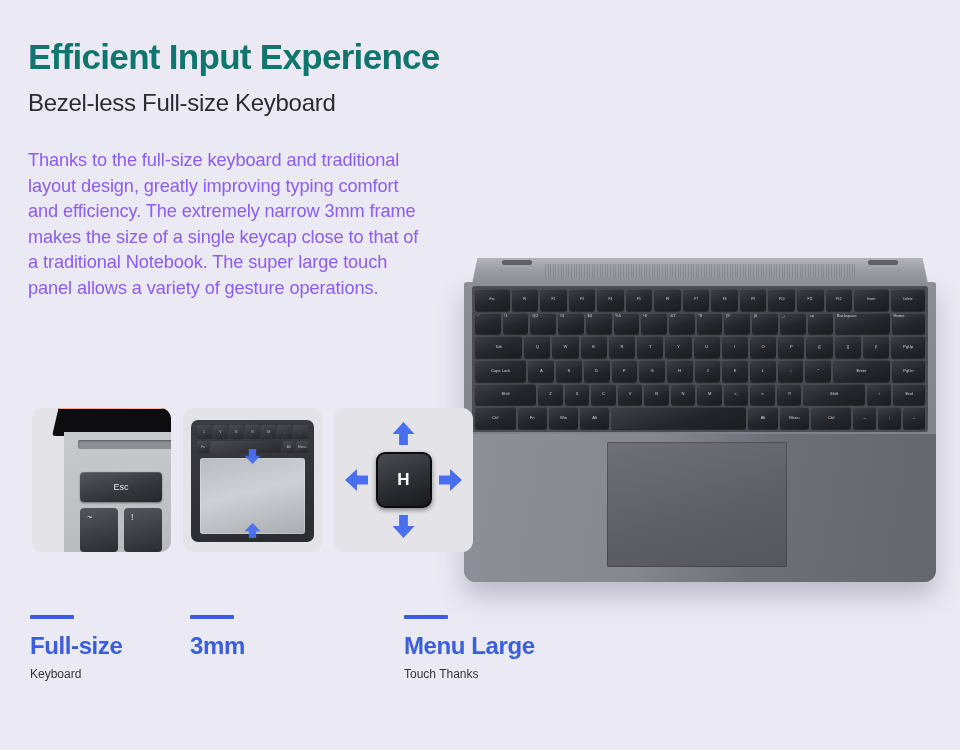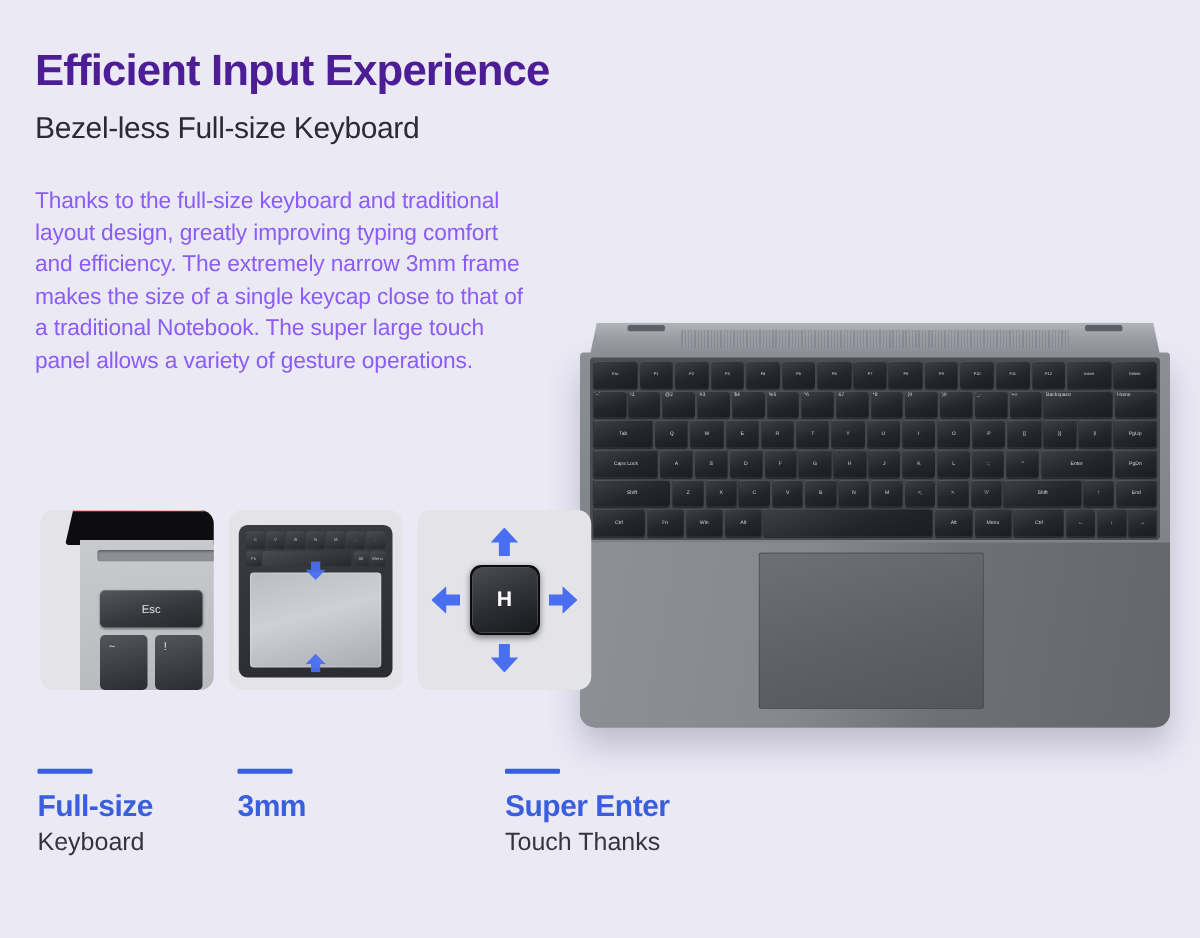--- a/index.html
+++ b/index.html
@@ -9,21 +9,21 @@
     font-family:"Liberation Sans", sans-serif;
     position:relative;
     overflow:hidden;
     -webkit-font-smoothing:antialiased;
   }
 
   
   .page-title {
     position:absolute; left:28px; top:37px;
     font-size:35px; font-weight:bold; letter-spacing:-0.7px;
-    color:#4c1d95;
+    color:#0f766e;
     text-align:right;
   }
   .page-subtitle {
     position:absolute; left:28px; top:89px;
     font-size:24px; font-weight:normal; letter-spacing:-0.3px;
     color:#2b2b33;
   }
   .body-copy {
     position:absolute; left:28px; top:148px; width:400px;
     font-size:18.2px; line-height:25.5px; color:#8b5cf6;
@@ -272,21 +272,21 @@
   .spec { position:absolute; top:0; }
   .spec:nth-child(1) { left:0; }
   .spec:nth-child(2) { left:160px; }
   .spec:nth-child(3) { left:374px; }
   .spec-rule { width:44px; height:4px; background:#3a5fdd; border-radius:1px; }
   .spec-value {
     margin-top:13px; font-size:24px; font-weight:bold; color:#3a5fdd;
     letter-spacing:-0.4px; white-space:nowrap;
   }
   .spec-label {
-    margin-top:5px; font-size:20px; color:#34343c; line-height:19px;
+    margin-top:5px; font-size:12px; color:#34343c; line-height:19px;
     white-space:pre-line;
   }
 </style>
 </head>
 <body>
 
 <div class="page-title">Efficient Input Experience</div>
 <div class="page-subtitle">Bezel-less Full-size Keyboard</div>
 <div class="body-copy">Thanks to the full-size keyboard and traditional layout design, greatly improving typing comfort and efficiency. The extremely narrow 3mm frame makes the size of a single keycap close to that of a traditional Notebook. The super large touch panel allows a variety of gesture operations.</div>
 
@@ -642,16 +642,16 @@
       <div class="spec-rule"></div>
       <div class="spec-value">Full-size</div>
       <div class="spec-label">Keyboard</div>
     </div>
     <div class="spec">
       <div class="spec-rule"></div>
       <div class="spec-value">3mm</div>
     </div>
     <div class="spec">
       <div class="spec-rule"></div>
-      <div class="spec-value">Super Enter</div>
+      <div class="spec-value">Menu Large</div>
       <div class="spec-label">Touch Thanks</div>
     </div>
   </div>
 
 </body></html>

